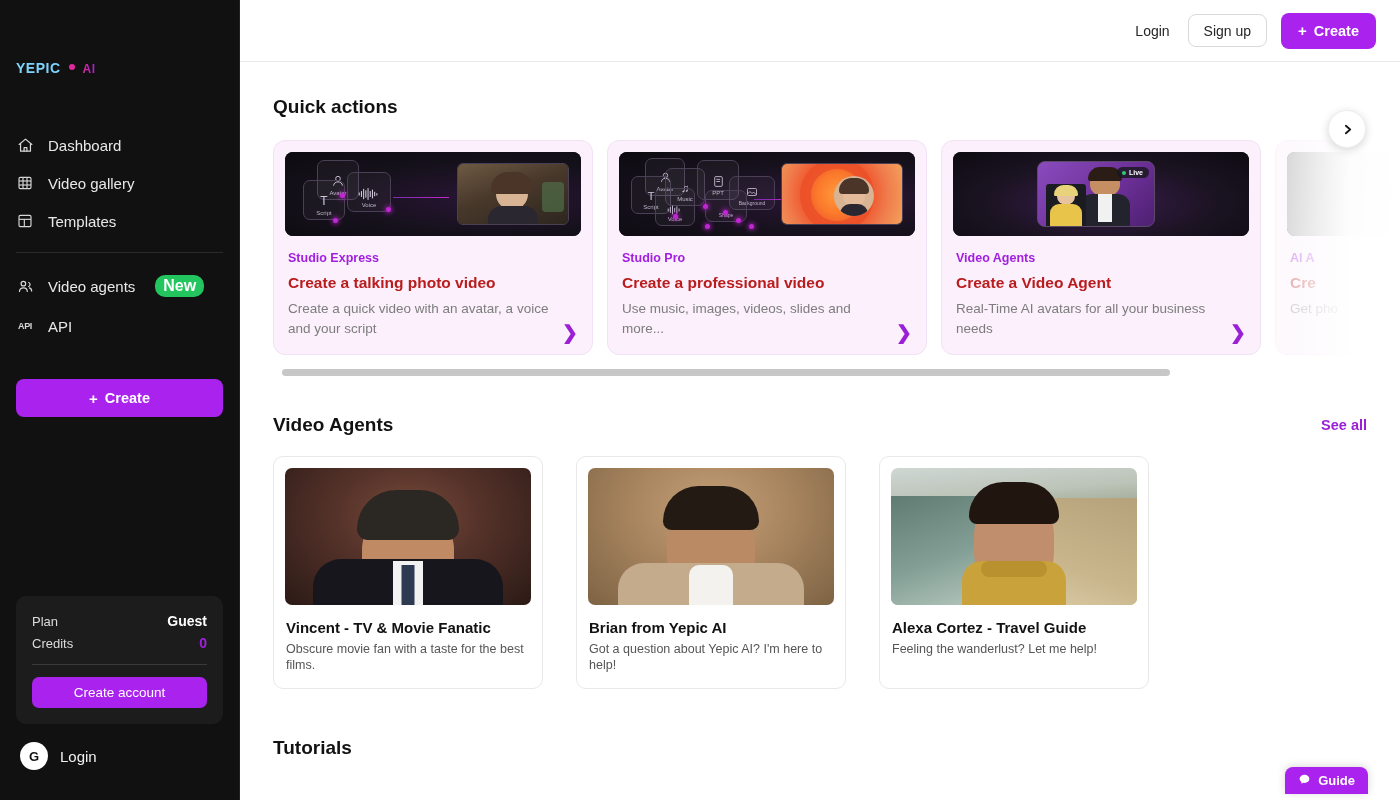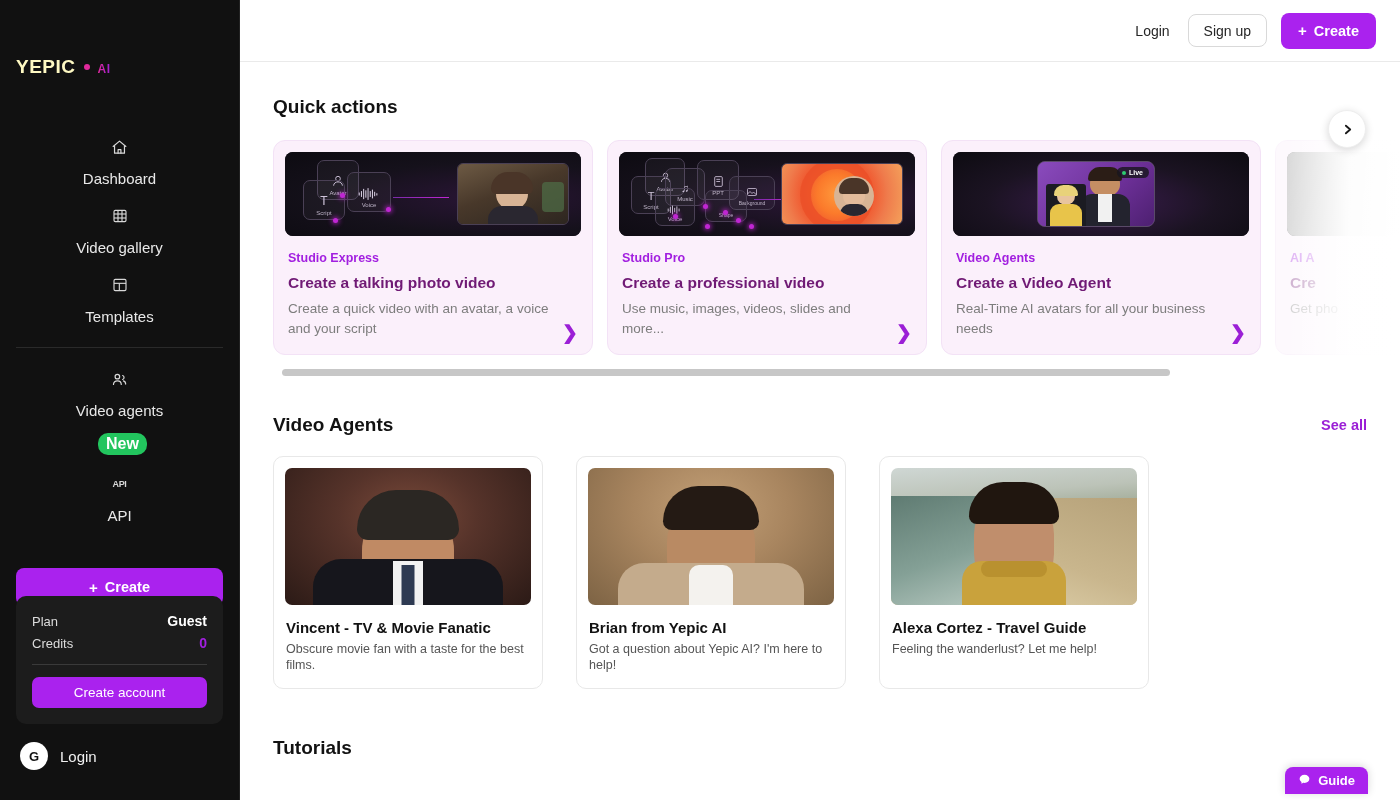--- a/index.html
+++ b/index.html
@@ -13,31 +13,31 @@
 
   
   .sidebar {
     width: 240px; height: 800px; flex: 0 0 240px;
     background: #111111;
     border-right: 1px solid #222;
     display: flex; flex-direction: column;
     position: relative;
   }
   .logo-wrap { padding: 38px 0 0 16px; display: flex; align-items: baseline; gap: 8px; }
-  .logo-main { color: #fef9c3; font-size: 19px; font-weight: 700; letter-spacing: .5px; }
+  .logo-main { color: #7dd3fc; font-size: 14px; font-weight: 700; letter-spacing: .5px; }
   .logo-dot { width: 6px; height: 6px; border-radius: 50%; background: #e0299b; display:inline-block; position: relative; top: -3px;}
   .logo-ai { font-size: 12px; font-weight: 700; letter-spacing: .5px;
     background: linear-gradient(90deg,#e0299b,#9b1fd6);
     -webkit-background-clip: text; background-clip: text; color: transparent; margin-top: 24px; }
 
   .nav { margin-top: 50px; }
   .nav-item {
     display: flex; align-items: center; gap: 14px;
     padding: 10px 16px; margin: 0 0;
-    color: #e8e8e8; font-size: 15px; cursor: pointer; flex-direction: column;
+    color: #e8e8e8; font-size: 15px; cursor: pointer;
   }
   .nav-icon { width: 18px; height: 18px; flex: 0 0 18px; display: flex; align-items: center; justify-content: center; color: #d8d8d8; }
   .nav-icon svg { display:block; }
   .nav-sep { height: 1px; background: #2a2a2a; margin: 12px 16px; }
   .badge-new {
     background: #22c55e; color: #fff; font-size: 16px; font-weight: 700;
     padding: 2px 8px; border-radius: 10px; margin-left: 6px;
   }
   .api-glyph { font-size: 9px; font-weight: 800; letter-spacing: -.3px; color: #d8d8d8; }
 
@@ -106,21 +106,21 @@
     width: 320px; flex: 0 0 320px;
     background: #fbf0fb; border: 1px solid #f3e2f6;
     border-radius: 12px; padding: 11px 11px 14px 11px;
     position: relative; cursor: pointer;
   }
   .qa-thumb {
     width: 100%; height: 84px; border-radius: 8px; overflow: hidden;
     background: #141118; position: relative;
   }
   .qa-tag { font-size: 12.5px; font-weight: 700; color: #a21fe0; margin: 15px 0 0 3px; }
-  .qa-title { font-size: 15.5px; font-weight: 700; color: #701a75; margin: 9px 0 0 3px; }
+  .qa-title { font-size: 15.5px; font-weight: 700; color: #b91c1c; margin: 9px 0 0 3px; }
   .qa-desc { font-size: 13.5px; color: #7d7d7d; margin: 7px 24px 0 3px; line-height: 1.5; }
   .qa-chevron {
     position: absolute; right: 14px; bottom: 12px;
     color: #9b1fd6; font-size: 19px; font-weight: 700; line-height: 1;
   }
   .qa-card.faded { opacity: .35; }
   .qa-fade-mask {
     position: absolute; right: 0; top: 0; width: 115px; height: 100%;
     background: linear-gradient(90deg, rgba(255,255,255,0) 0%, rgba(255,255,255,.92) 55%, #fff 100%);
     pointer-events: none;

